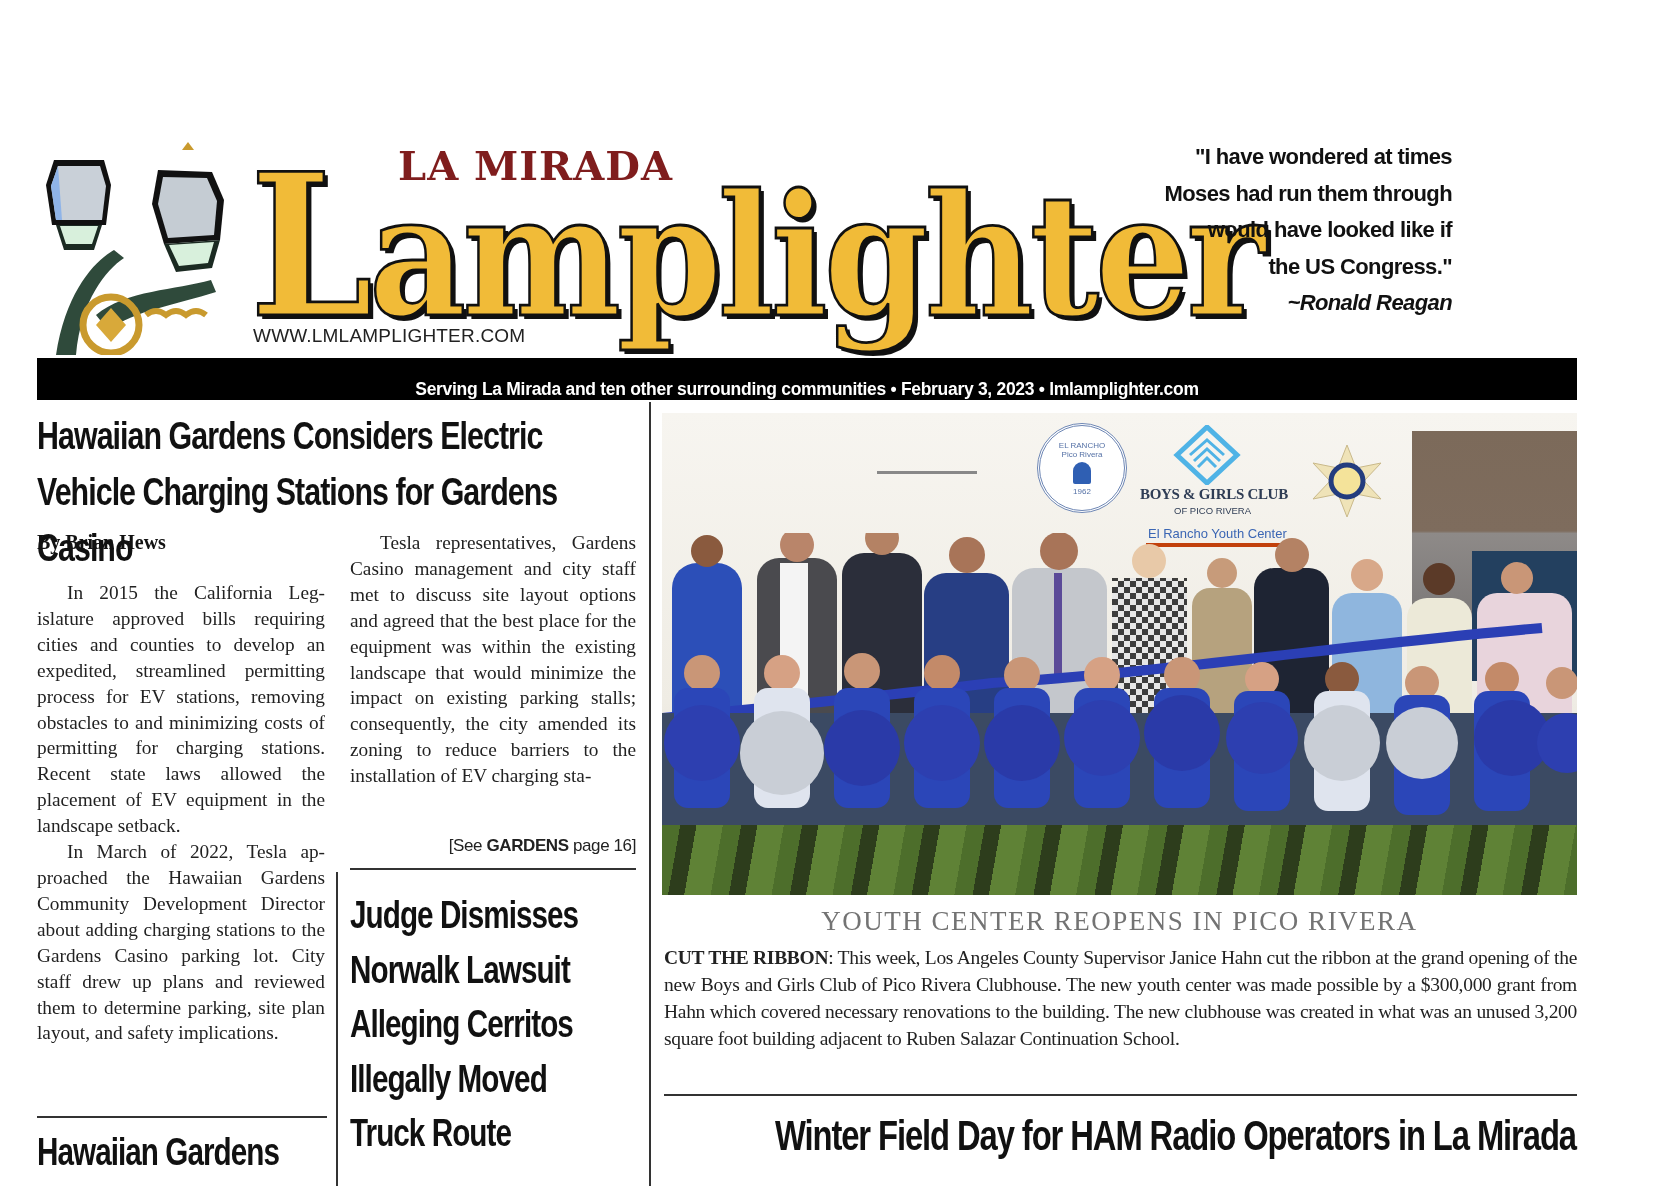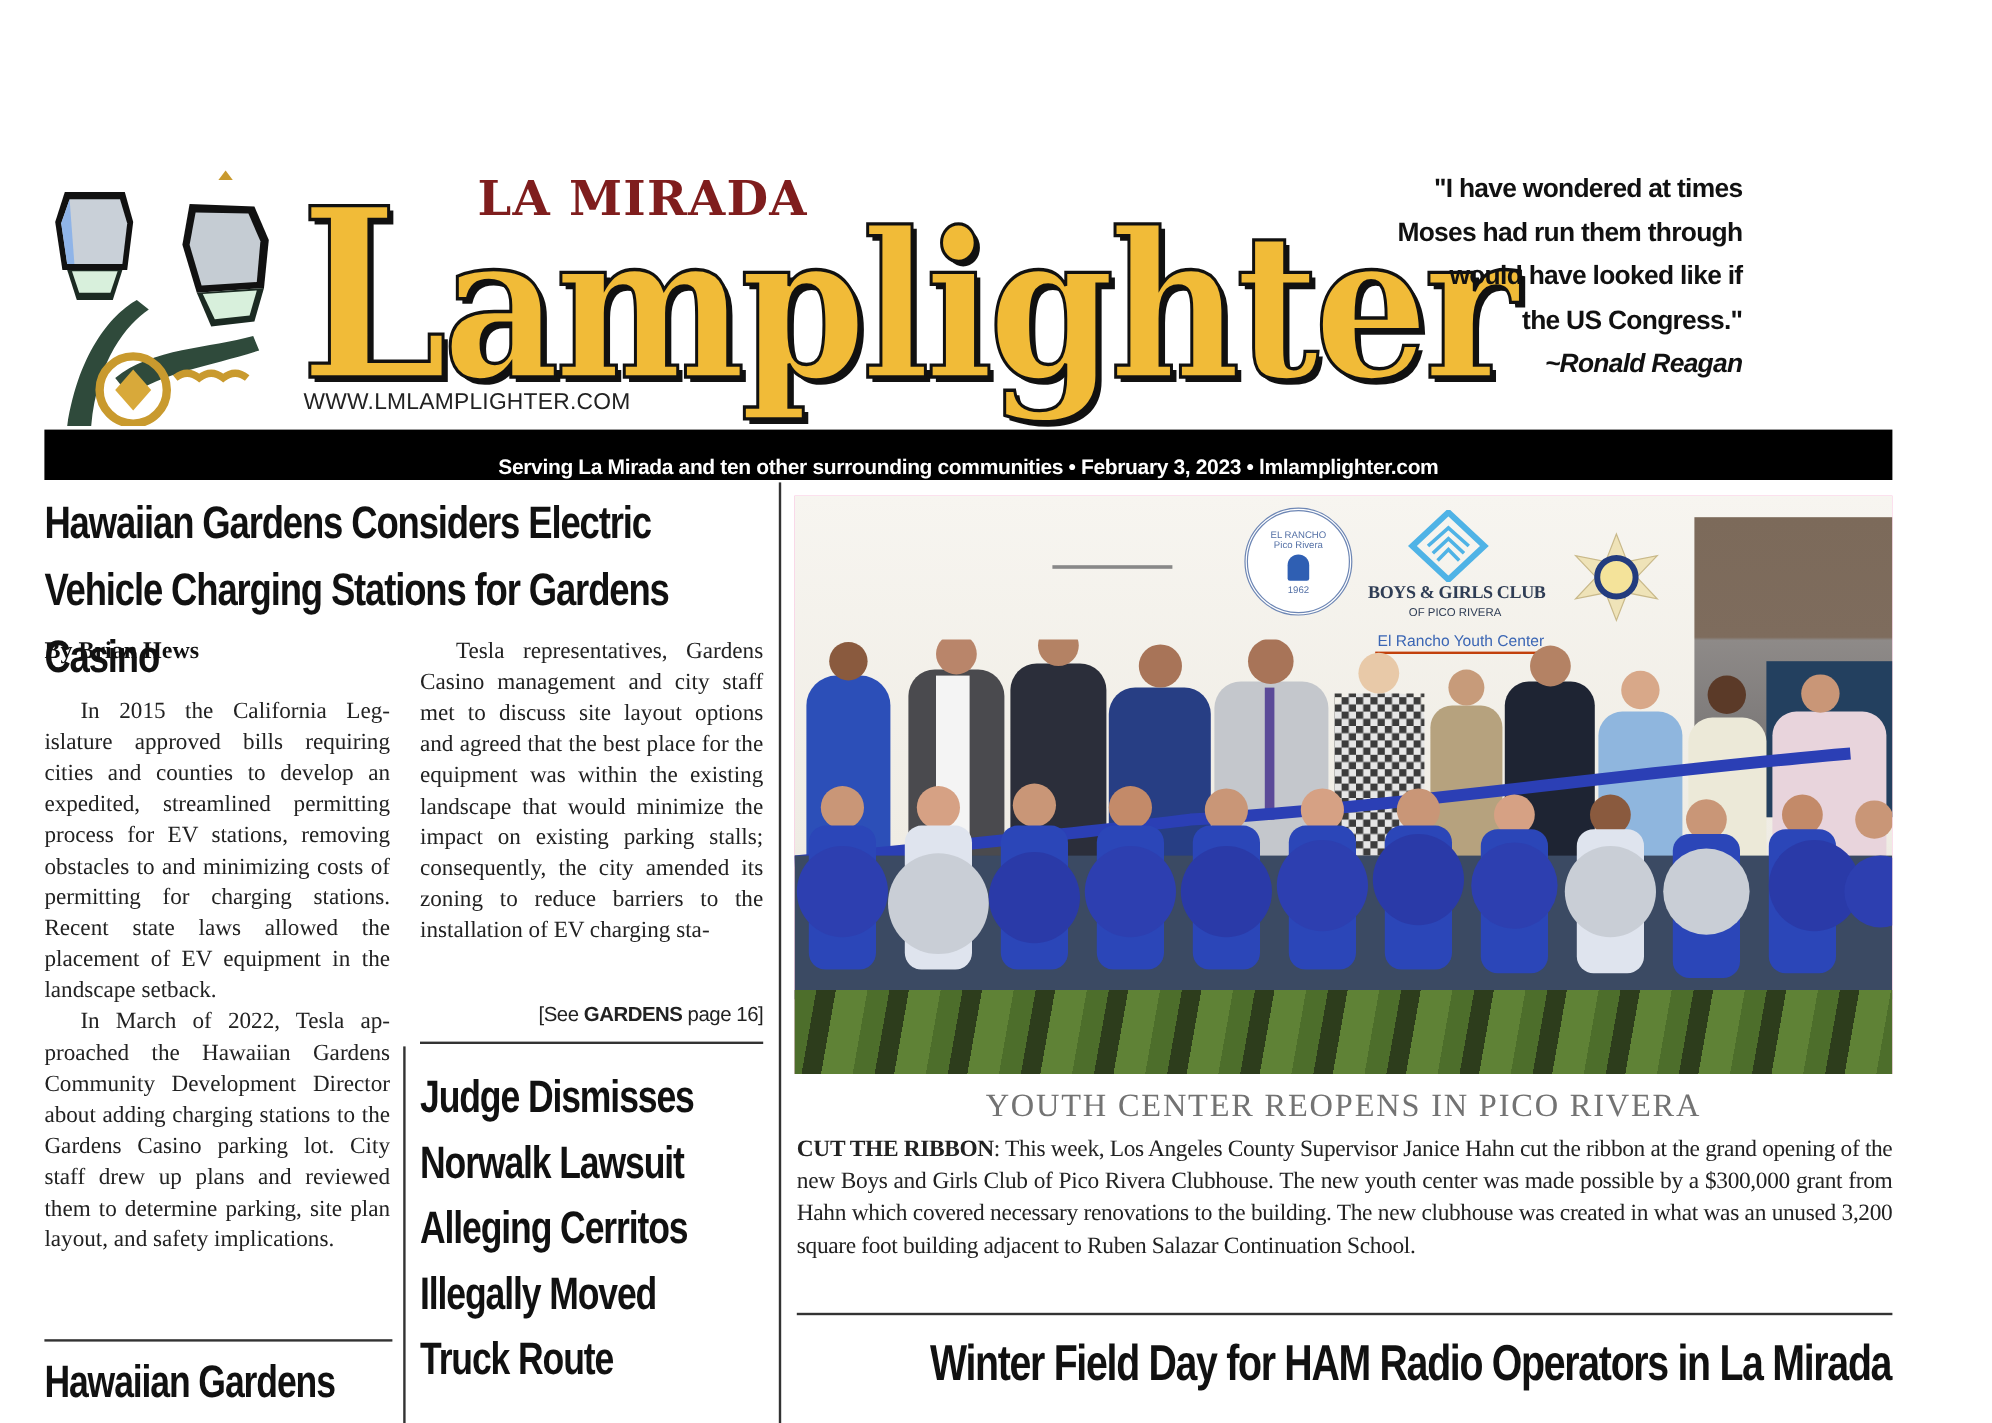--- a/index.html
+++ b/index.html
@@ -74,37 +74,37 @@
   .headline-3 {
     position: absolute; left: 37px; top: 1125px; width: 360px;
     font-family: "Liberation Sans", sans-serif; font-weight: bold; font-size: 38px;
     line-height: 54px; letter-spacing: -1.2px; color: #111;
     transform: scaleX(0.78); transform-origin: left top;
   }
 
   
   .photo {
     position: absolute; left: 662px; top: 413px; width: 915px; height: 482px;
-    overflow: hidden; background: #f9a8d4;
+    overflow: hidden; background: #fdba74;
   }
   .photo .wall { position: absolute; left: 0; top: 0; width: 100%; height: 100%;
     background: linear-gradient(180deg, #f7f5f0 0%, #efece4 60%, #d8d3c8 100%); }
   .photo .window { position: absolute; right: 0; top: 18px; width: 165px; height: 250px;
     background: linear-gradient(180deg, #7c6a5a 0%, #7e6c5d 40%, #8e8a88 41%, #6d6b6c 100%); }
   .photo .window .glass { position: absolute; left: 60px; top: 120px; width: 105px; height: 130px; background: #23405f; }
   .photo .grass { position: absolute; left: 0; bottom: 0; width: 100%; height: 70px;
     background: repeating-linear-gradient(100deg, #4d6e2b 0 18px, #2d3d1c 18px 34px, #5f8236 34px 60px); }
   .photo .seal { position: absolute; left: 375px; top: 10px; width: 90px; height: 90px; border-radius: 50%;
     background: #fff; border: 3px double #6d86b4; display: flex; flex-direction: column; align-items: center; justify-content: center;
     font-family: "Liberation Sans", sans-serif; font-size: 8px; color: #5571a6; }
   .photo .seal .bell { width: 18px; height: 22px; background: #2f5fb3; border-radius: 9px 9px 2px 2px; margin: 3px 0; }
   .photo .bgc-logo { position: absolute; left: 510px; top: 12px; width: 70px; height: 60px; }
   .photo .bgc-name { position: absolute; left: 478px; top: 73px; font-family: "Liberation Serif", serif; font-weight: bold; font-size: 15px; color: #2f3d55; letter-spacing: -0.3px; }
   .photo .bgc-sub { position: absolute; left: 512px; top: 92px; font-family: "Liberation Sans", sans-serif; font-size: 9.5px; color: #2f3d55; }
-  .photo .center-name { position: absolute; left: 484px; top: 113px; font-family: "Liberation Sans", sans-serif; font-size: 13px; color: #3b66b4; border-bottom: 2px solid #c2410c; padding: 0 2px 2px; }
+  .photo .center-name { position: absolute; left: 484px; top: 113px; font-family: "Liberation Sans", sans-serif; font-size: 13px; color: #3b66b4; border-bottom: 4px solid #c2410c; padding: 0 2px 2px; }
   .photo .star { position: absolute; left: 647px; top: 30px; width: 76px; height: 76px; }
   .photo .people { position: absolute; left: 0; top: 120px; width: 100%; height: 300px; }
 
   
   .photo-title {
     position: absolute; left: 662px; top: 906px; width: 915px; text-align: center;
     font-family: "Liberation Serif", serif; font-size: 27px; letter-spacing: 1.5px; color: #737373;
   }
   .photo-caption {
     position: absolute; left: 664px; top: 944px; width: 913px;

